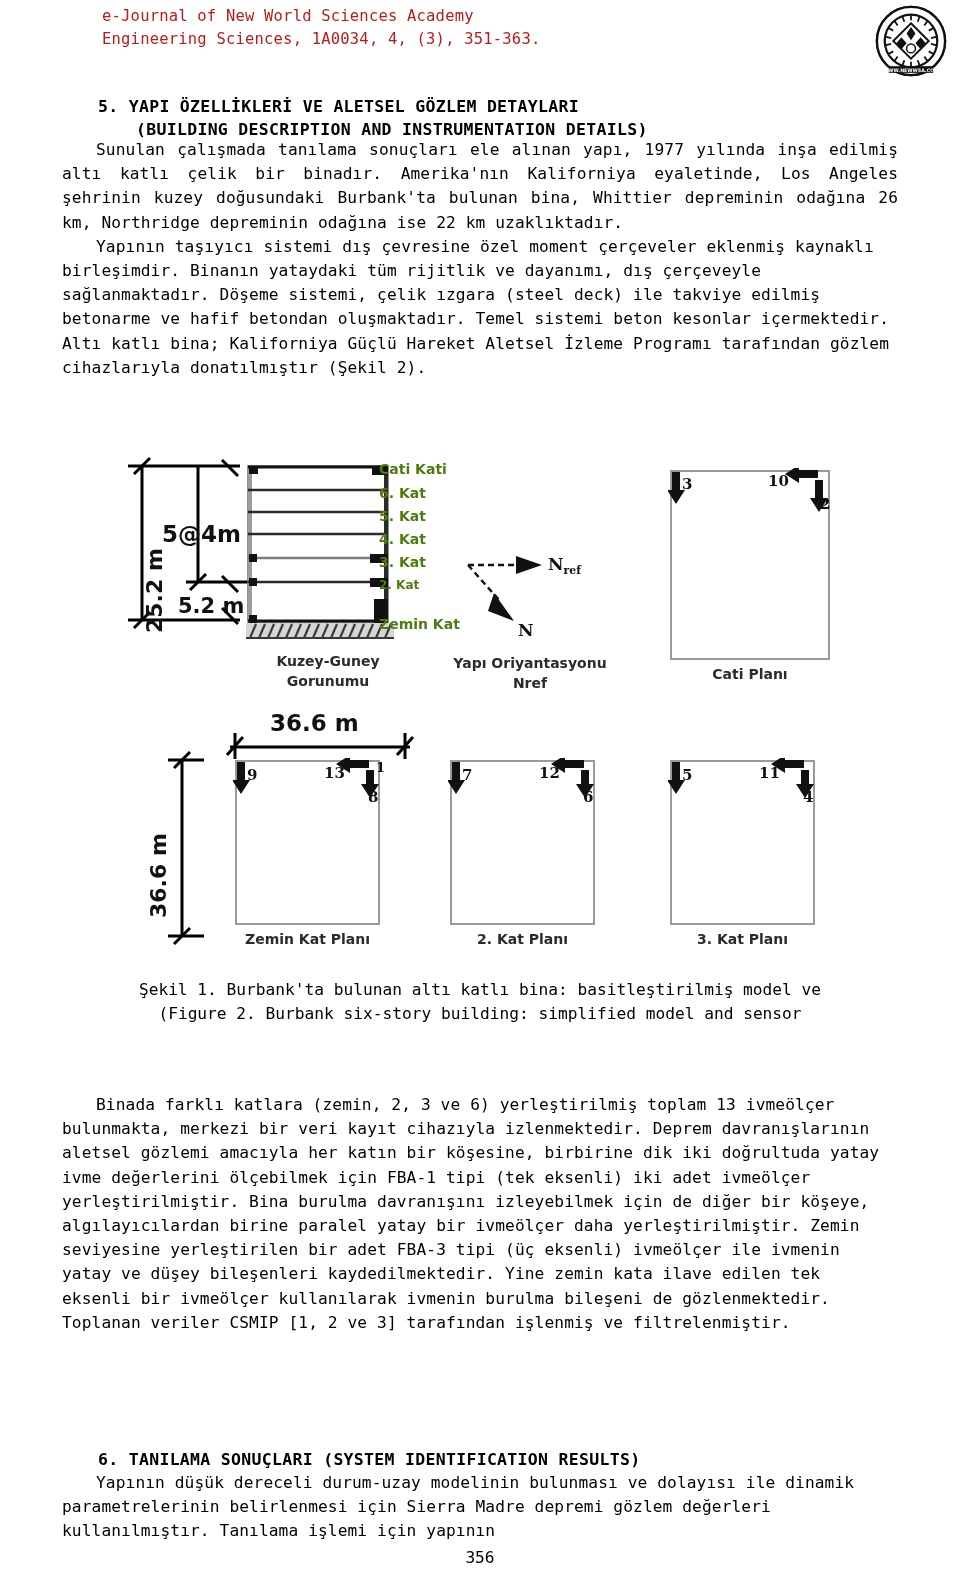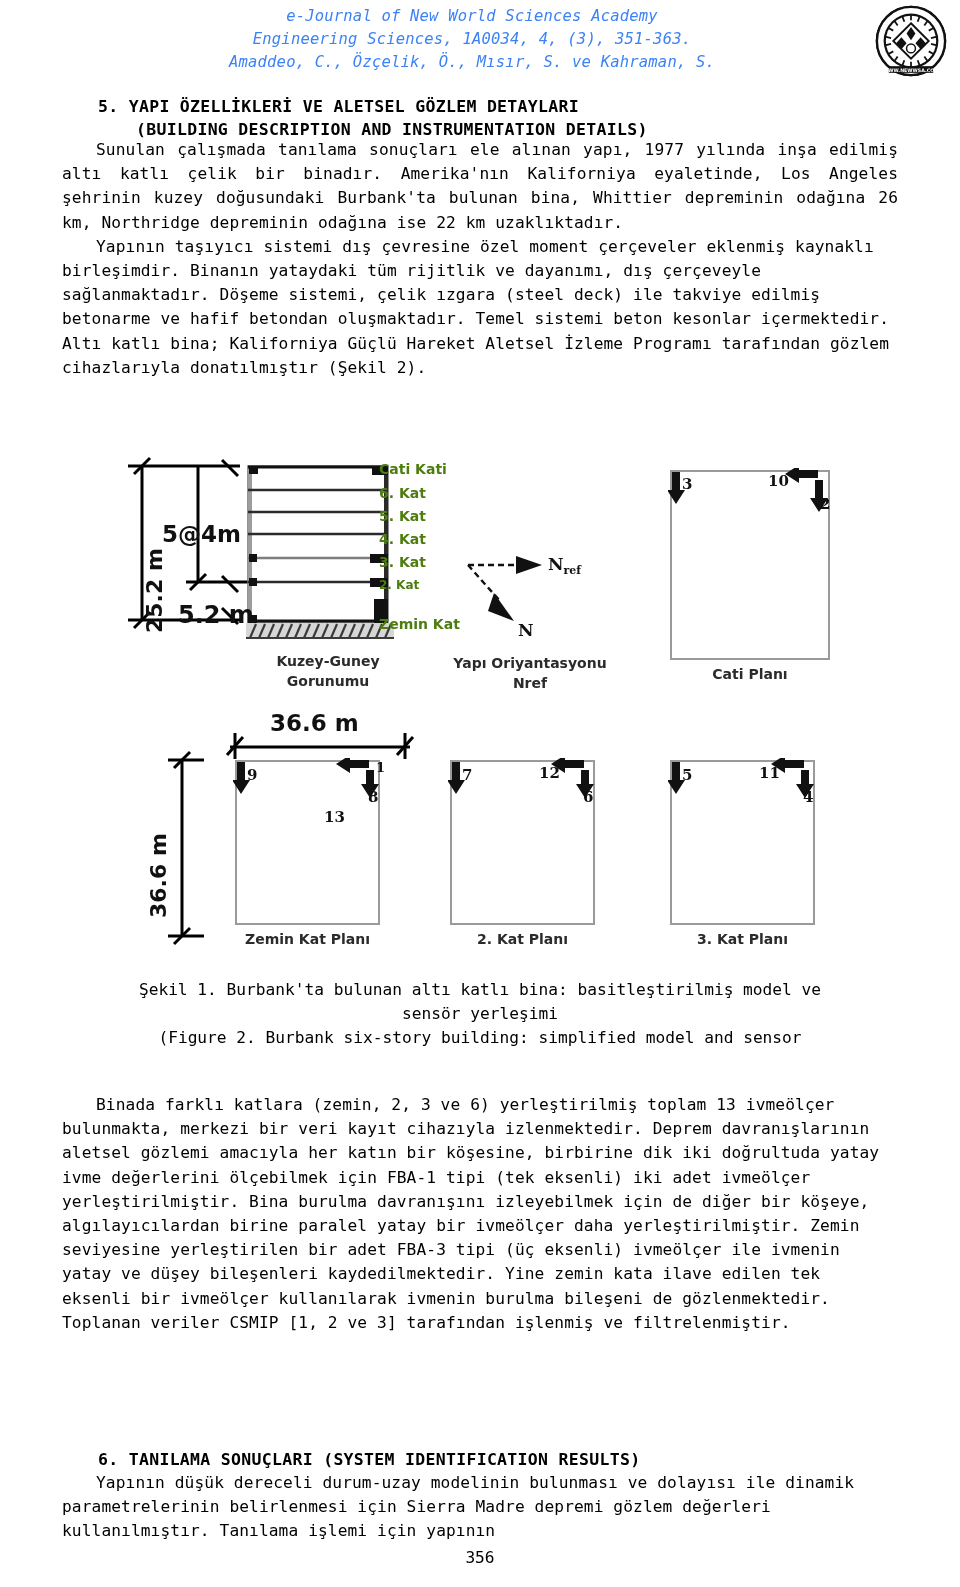--- a/index.html
+++ b/index.html
@@ -22,27 +22,26 @@
     top: 0px;
     left: 0px;
     width: 960px;
     height: 82px;
   }
   .header-lines {
     position: absolute;
     right: 118px;
     top: 5px;
     width: 740px;
-    text-align: center;
+    text-align: left;
     font-family: "DejaVu Sans Mono", "Liberation Mono", monospace;
-    font-style: italic;
     font-size: 15.5px;
     line-height: 23px;
     letter-spacing: 0.2px;
-    color: #3b82f6;
+    color: #b91c1c;
   }
   .logo {
     position: absolute;
     right: 12px;
     top: 4px;
     width: 74px;
     height: 74px;
   }
 
   
@@ -151,21 +150,20 @@
     transform-origin: left top;
   }
 </style>
 </head>
 <body>
 
 <div class="header">
   <div class="header-lines">
     <div>e-Journal of New World Sciences Academy</div>
     <div>Engineering Sciences, 1A0034, 4, (3), 351-363.</div>
-    <div>Amaddeo, C., Özçelik, Ö., Mısır, S. ve Kahraman, S.</div>
   </div>
 
   <svg class="logo" viewBox="0 0 100 100">
     <defs>
       <path id="circTop" d="M 50,50 m -40,0 a 40,40 0 1,1 80,0" fill="none"></path>
     </defs>
     <circle cx="50" cy="50" r="47" fill="#ffffff" stroke="#111" stroke-width="1.5"></circle>
     <circle cx="50" cy="50" r="46" fill="none" stroke="#111" stroke-width="3"></circle>
     <circle cx="50" cy="50" r="37" fill="#111"></circle>
     <circle cx="50" cy="50" r="34" fill="#ffffff"></circle>
@@ -271,21 +269,21 @@
           <line x1="247" y1="190" x2="253" y2="176"></line>
         <line x1="256" y1="190" x2="262" y2="176"></line>
           <line x1="265" y1="190" x2="271" y2="176"></line>
       </g>
       <line x1="126" y1="190" x2="274" y2="190" stroke="#3a3a3a" stroke-width="2"></line>
     </g>
   </svg>
 
   <div class="dim-lbl vert-txt" style="left:22px; top:185px; font-size:22px;">25.2 m</div>
   <div class="dim-lbl" style="left:42px; top:73px; font-size:23px;">5@4m</div>
-  <div class="dim-lbl" style="left:58px; top:153px; font-size:24px;">5.2 m</div>
+  <div class="dim-lbl" style="left:58px; top:146px; font-size:21px;">5.2 m</div>
 
   <div class="fig-lbl" style="left:259px; top:13px; font-size:14px;">Cati Kati</div>
   <div class="fig-lbl" style="left:259px; top:37px; font-size:14px;">6. Kat</div>
   <div class="fig-lbl" style="left:259px; top:60px; font-size:14px;">5. Kat</div>
   <div class="fig-lbl" style="left:259px; top:83px; font-size:14px;">4. Kat</div>
   <div class="fig-lbl" style="left:259px; top:106px; font-size:14px;">3. Kat</div>
   <div class="fig-lbl" style="left:259px; top:130px; font-size:12px;">2. Kat</div>
   <div class="fig-lbl" style="left:259px; top:168px; font-size:14px;">Zemin Kat</div>
 
   <div class="plan-cap" style="left:128px; top:205px; width:160px;">Kuzey-Guney</div>
@@ -331,21 +329,21 @@
   </svg>
   <div class="dim-lbl vert-txt" style="left:26px; top:470px; font-size:22px;">36.6 m</div>
 
   <div class="plan-box" style="left:115px; top:312px; width:145px; height:165px;"></div>
   <svg width="180" height="60" style="position:absolute;left:113px;top:310px;">
     <polygon points="4,4 12,4 12,22 17,22 8,36 -1,22 4,22" fill="#111"></polygon>
     <polygon points="136,10 136,2 117,2 117,-3 103,6 117,15 117,10" fill="#111"></polygon>
     <polygon points="133,12 141,12 141,26 146,26 137,40 128,26 133,26" fill="#111"></polygon>
   </svg>
   <div class="sensor-num" style="left:127px; top:318px;">9</div>
-  <div class="sensor-num" style="left:204px; top:316px;margin-top:44px;">13</div>
+  <div class="sensor-num" style="left:204px; top:316px;">13</div>
   <div class="sensor-num" style="left:256px; top:312px; font-size:13px;">1</div>
   <div class="sensor-num" style="left:248px; top:340px;">8</div>
   <div class="plan-cap" style="left:110px; top:483px; width:155px;">Zemin Kat Planı</div>
 
   <div class="plan-box" style="left:330px; top:312px; width:145px; height:165px;"></div>
   <svg width="180" height="60" style="position:absolute;left:328px;top:310px;">
     <polygon points="4,4 12,4 12,22 17,22 8,36 -1,22 4,22" fill="#111"></polygon>
     <polygon points="136,10 136,2 117,2 117,-3 103,6 117,15 117,10" fill="#111"></polygon>
     <polygon points="133,12 141,12 141,26 146,26 137,40 128,26 133,26" fill="#111"></polygon>
   </svg>
@@ -361,21 +359,20 @@
     <polygon points="133,12 141,12 141,26 146,26 137,40 128,26 133,26" fill="#111"></polygon>
   </svg>
   <div class="sensor-num" style="left:562px; top:318px;">5</div>
   <div class="sensor-num" style="left:639px; top:316px;">11</div>
   <div class="sensor-num" style="left:683px; top:340px;">4</div>
   <div class="plan-cap" style="left:545px; top:483px; width:155px;">3. Kat Planı</div>
 </div>
 
 <div class="cap" id="caption">
   <div>Şekil 1. Burbank'ta bulunan altı katlı bina: basitleştirilmiş model ve</div>
-  <div>sensör yerleşimi</div>
   <div>(Figure 2. Burbank six-story building: simplified model and sensor</div>
 </div>
 
 <div class="para" id="para-2">
   <p class="indent">Binada farklı katlara (zemin, 2, 3 ve 6) yerleştirilmiş toplam 13 ivmeölçer bulunmakta, merkezi bir veri kayıt cihazıyla izlenmektedir. Deprem davranışlarının aletsel gözlemi amacıyla her katın bir köşesine, birbirine dik iki doğrultuda yatay ivme değerlerini ölçebilmek için FBA-1 tipi (tek eksenli) iki adet ivmeölçer yerleştirilmiştir. Bina burulma davranışını izleyebilmek için de diğer bir köşeye, algılayıcılardan birine paralel yatay bir ivmeölçer daha yerleştirilmiştir. Zemin seviyesine yerleştirilen bir adet FBA-3 tipi (üç eksenli) ivmeölçer ile ivmenin yatay ve düşey bileşenleri kaydedilmektedir. Yine zemin kata ilave edilen tek eksenli bir ivmeölçer kullanılarak ivmenin burulma bileşeni de gözlenmektedir. Toplanan veriler CSMIP [1, 2 ve 3] tarafından işlenmiş ve filtrelenmiştir.</p>
 </div>
 
 <div class="section-head" id="head-6">6. TANILAMA SONUÇLARI (SYSTEM IDENTIFICATION RESULTS)</div>
 
 <div class="para" id="para-3">

